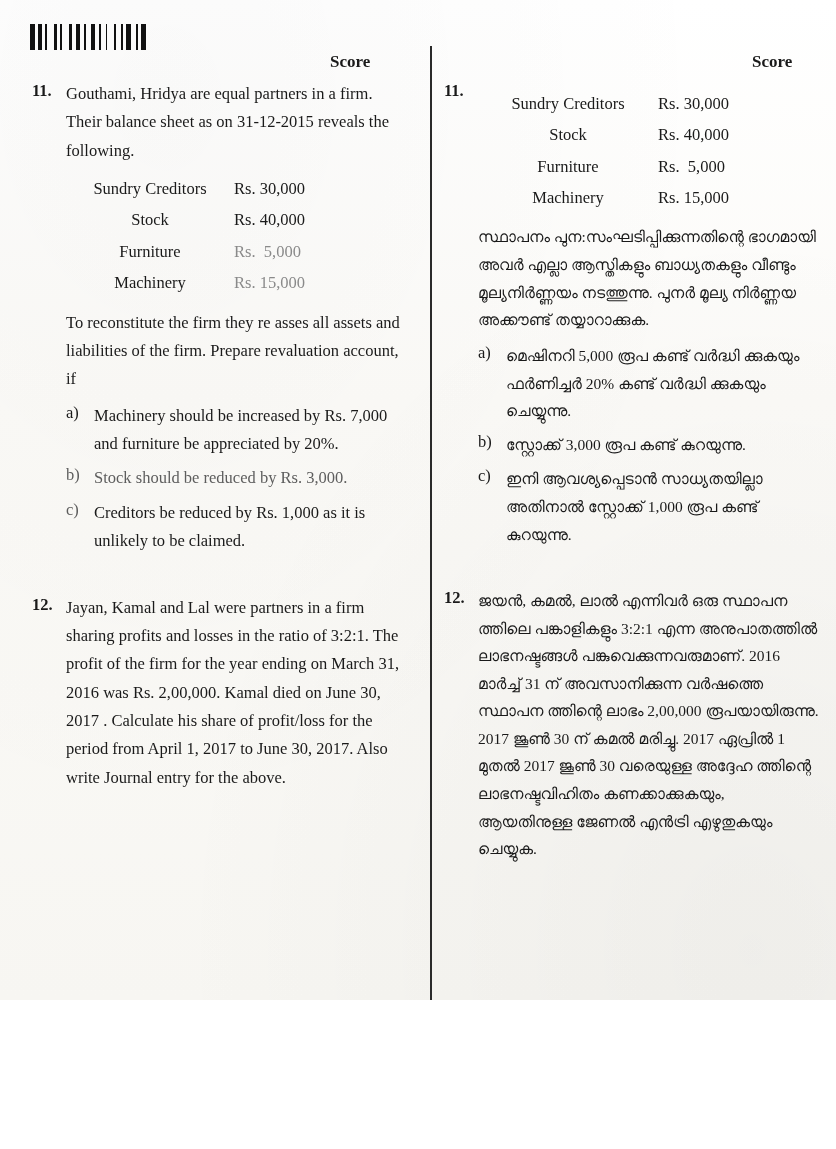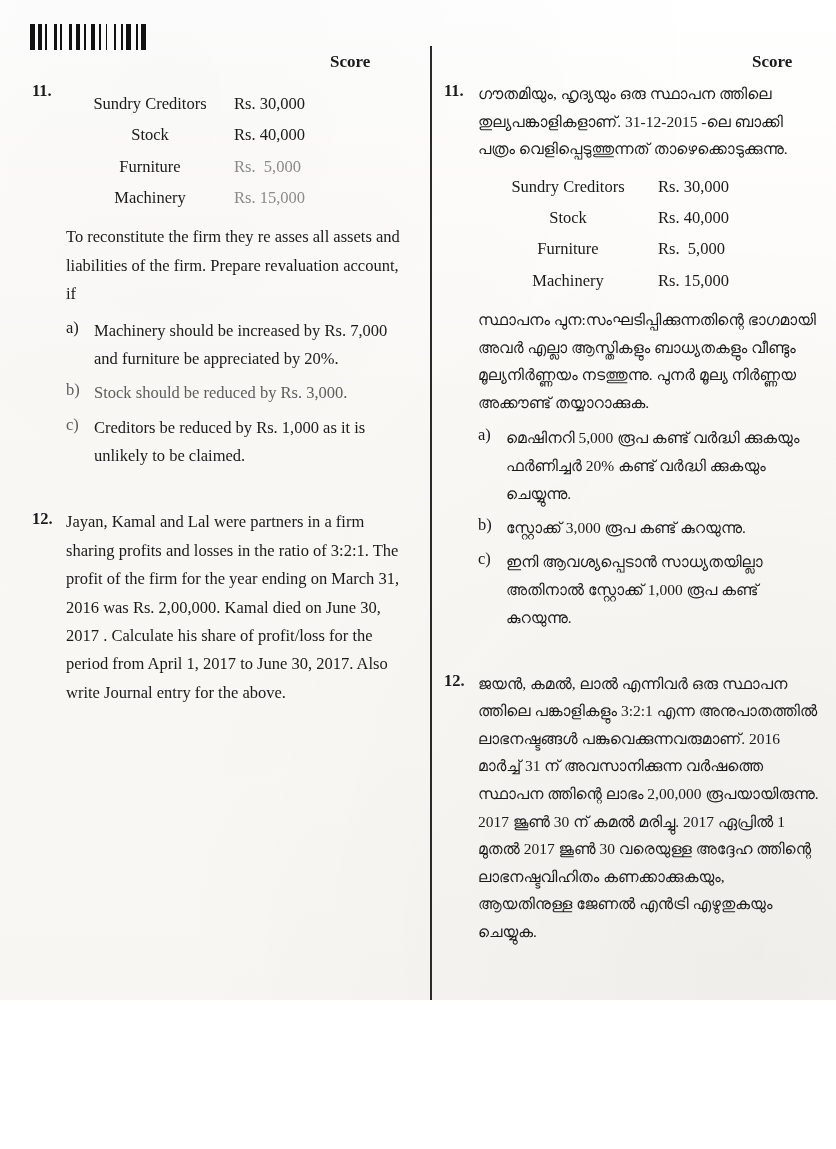--- a/index.html
+++ b/index.html
@@ -228,20 +228,21 @@
   <div class="score-left">Score</div>
   <div class="score-right">Score</div>
 
   <div class="divider"></div>
 
   <div class="col col-en">
 
     <div class="qblock">
       <div class="qnum">11.</div>
       <div class="qbody">
+        <div class="para">Gouthami, Hridya are equal partners in a firm. Their balance sheet as on 31-12-2015 reveals the following.</div>
 
         <div class="ledger">
           <div class="ledger-row">
             <span class="ledger-item">Sundry Creditors</span>
             <span class="ledger-amt">Rs. 30,000</span>
           </div>
           <div class="ledger-row">
             <span class="ledger-item">Stock</span>
             <span class="ledger-amt">Rs. 40,000</span>
           </div>
@@ -282,21 +283,20 @@
         <div class="para">Jayan, Kamal and Lal were partners in a firm sharing profits and losses in the ratio of 3:2:1. The profit of the firm for the year ending on March 31, 2016 was Rs. 2,00,000. Kamal died on June 30, 2017 . Calculate his share of profit/loss for the period from April 1, 2017 to June 30, 2017. Also write Journal entry for the above.</div>
       </div>
     </div>
   </div>
 
   <div class="col col-ml">
 
     <div class="qblock">
       <div class="qnum">11.</div>
       <div class="qbody">
-        <div class="para ml">ഗൗതമിയും, ഹൃദ്യയും ഒരു സ്ഥാപന ത്തിലെ തുല്യപങ്കാളികളാണ്. 31-12-2015 -ലെ ബാക്കി പത്രം വെളിപ്പെടുത്തുന്നത് താഴെക്കൊടുക്കുന്നു.</div>
 
         <div class="ledger ledger-ml">
           <div class="ledger-row">
             <span class="ledger-item">Sundry Creditors</span>
             <span class="ledger-amt">Rs. 30,000</span>
           </div>
           <div class="ledger-row">
             <span class="ledger-item">Stock</span>
             <span class="ledger-amt">Rs. 40,000</span>
           </div>

